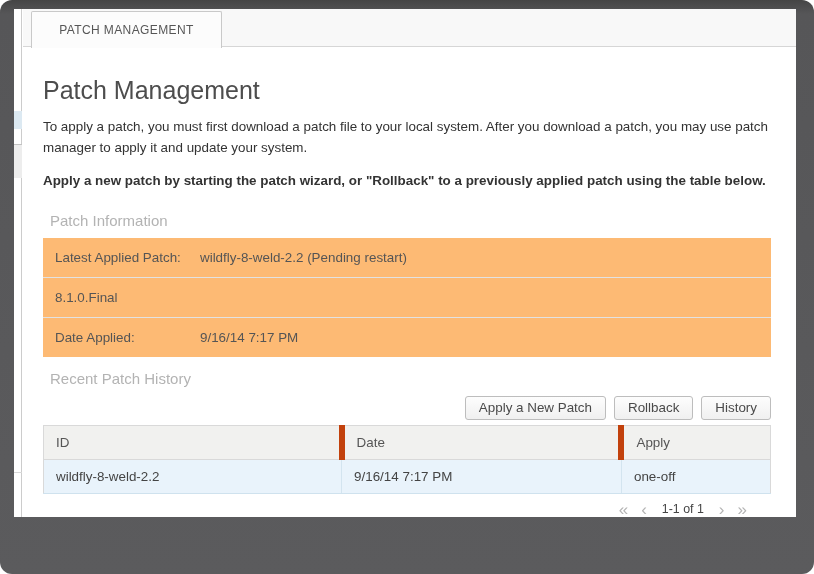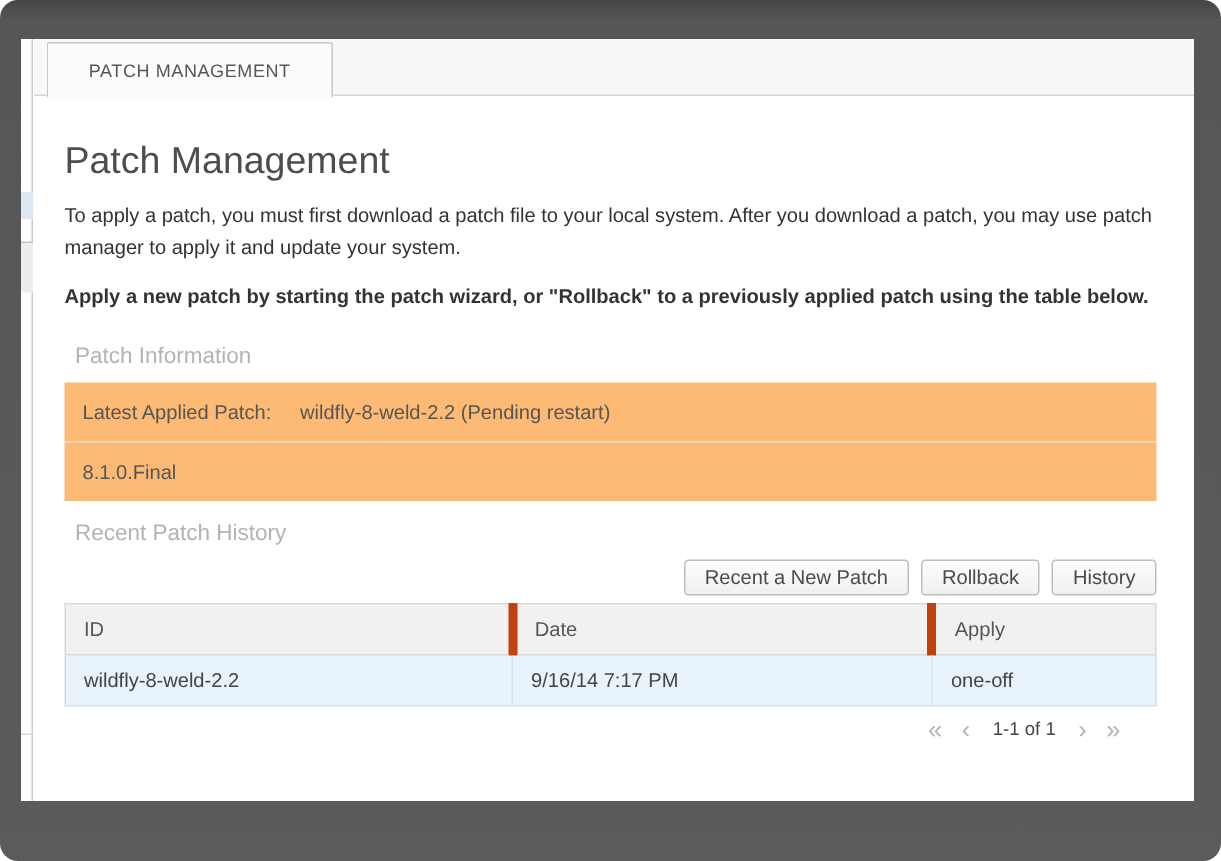--- a/index.html
+++ b/index.html
@@ -5,21 +5,21 @@
   * { margin:0; padding:0; box-sizing:border-box; }
   html,body { width:814px; height:574px; overflow:hidden; background:#ffffff;
               font-family:"Liberation Sans", sans-serif; }
 
   
   .frame { position:absolute; left:0; top:0; width:814px; height:574px;
            background:linear-gradient(180deg,#454545 0,#565658 14px,#5b5b5d 100%);
            border-radius:12px; }
 
   
-  .page { position:absolute; left:14px; top:26px; width:782px; height:508px;
+  .page { position:absolute; left:14px; top:9px; width:782px; height:508px;
           background:#ffffff;padding-left:44px; }
 
   
   .sliver { position:absolute; left:0; top:0; width:8px; height:100%;
             background:#ffffff; border-right:1px solid #cccccc; }
   .sliver .seg-blue  { position:absolute; left:0; top:102px; width:8px; height:18px; }
   .sliver .seg-line1 { position:absolute; left:0; top:135px; width:8px; height:1px; background:#c2c2c2; }
   .sliver .seg-gray  { position:absolute; left:0; top:136px; width:8px; height:33px; background:#ededed; }
   .sliver .seg-line2 { position:absolute; left:0; top:463px; width:8px; height:1px; background:#d8d8d8; }
 
@@ -99,26 +99,30 @@
     <div class="section-h">Patch Information</div>
 
     <div class="info-panel">
       <div class="info-row">
         <div class="info-label">Latest Applied Patch:</div>
         <div class="info-value">wildfly-8-weld-2.2 (Pending restart)</div>
       </div>
       <div class="info-row">
         <div class="info-value">8.1.0.Final</div>
       </div>
+      <div class="info-row">
+        <div class="info-label">Date Applied:</div>
+        <div class="info-value">9/16/14 7:17 PM</div>
+      </div>
     </div>
 
     <div class="section-h hist-h">Recent Patch History</div>
 
     <div class="toolbar">
-      <button class="btn">Recent a New Patch</button>
+      <button class="btn">Apply a New Patch</button>
       <button class="btn">Rollback</button>
       <button class="btn">History</button>
     </div>
 
     <table class="hist">
       <thead>
         <tr>
           <th class="col-id">ID</th>
           <th class="col-date">Date</th>
           <th class="col-type">Apply</th>

